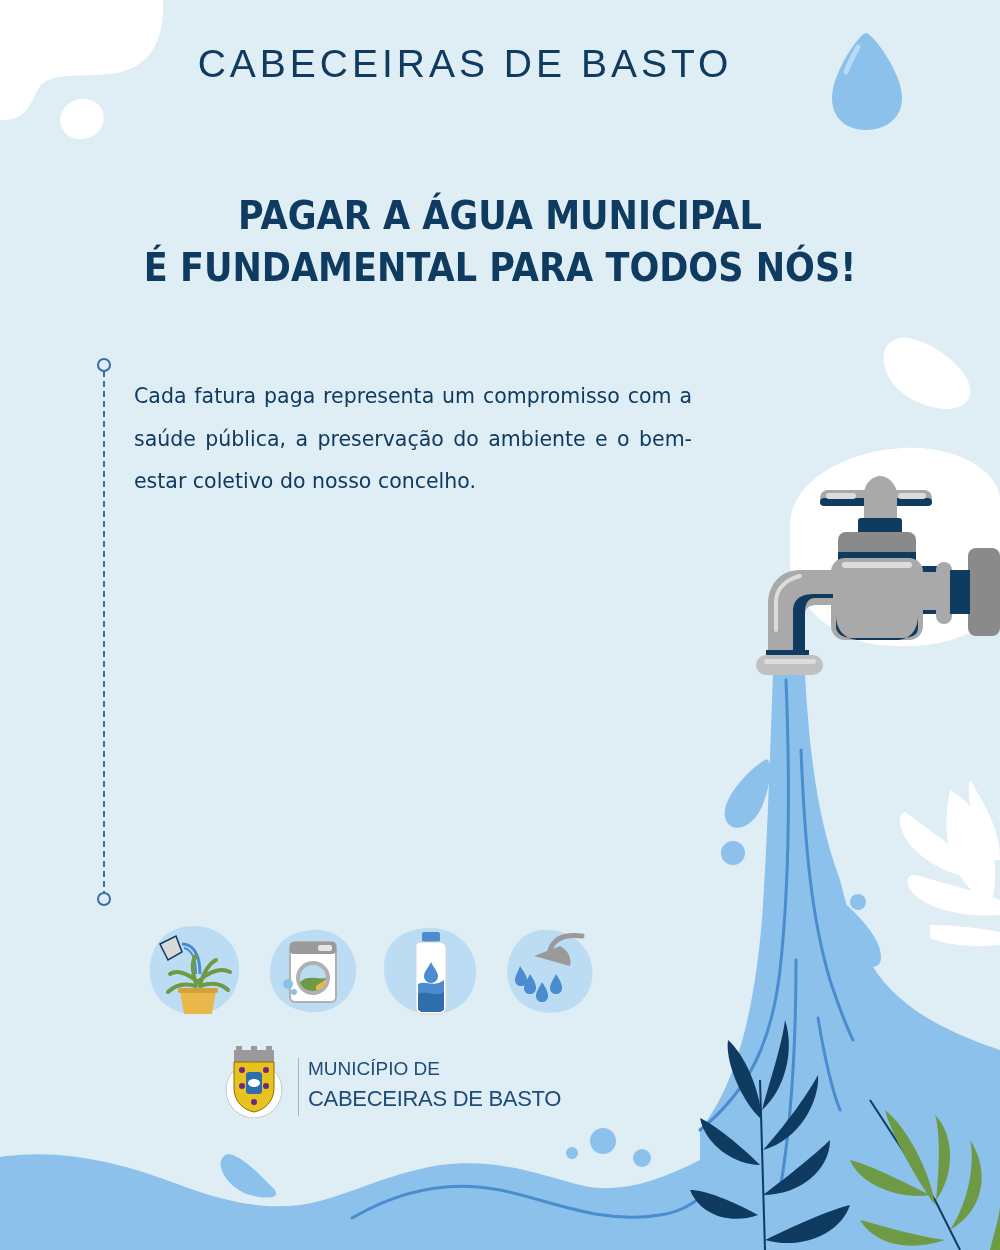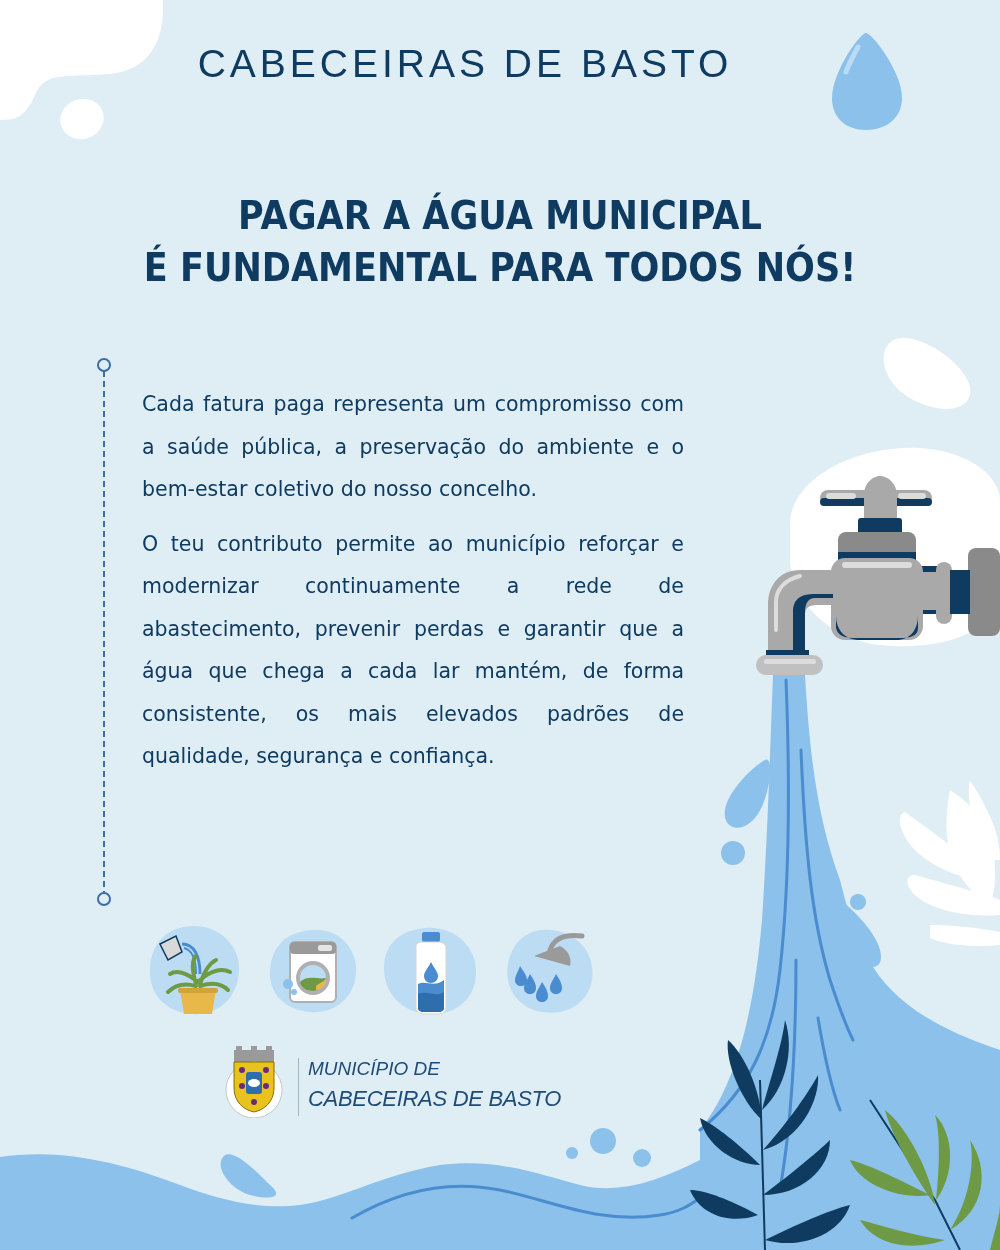--- a/index.html
+++ b/index.html
@@ -3,25 +3,25 @@
 <meta charset="utf-8">
 <style>
   html, body { margin:0; padding:0; }
   body { width:1000px; height:1250px; position:relative; overflow:hidden; background:#dfedf4; font-family:"DejaVu Sans", sans-serif; }
   .abs { position:absolute; }
   .bg-svg { position:absolute; left:0; top:0; width:1000px; height:1250px; }
   .org-title { position:absolute; left:0; width:930px; top:42px; text-align:center; font-family:"Liberation Sans", sans-serif; font-size:39px; letter-spacing:4px; color:#0f3b61; font-weight:400; }
   .headline { position:absolute; left:0; width:1000px; top:190px; text-align:center; font-family:"DejaVu Sans", sans-serif; font-weight:700; color:#0f3b61; font-size:39px; line-height:52px; transform:scaleX(0.9); transform-origin:center; }
   .timeline { position:absolute; left:96px; top:357px; width:16px; height:550px; }
   .body-text { position:absolute; left:130px; top:371px; width:566px; font-family:"DejaVu Sans", sans-serif; font-size:20.5px; line-height:42.5px; color:#0f3b61; text-align:justify; }
-  .body-text p { margin:12px; }
+  .body-text p { margin:4px; }
   .body-text .gap { height:28px; }
   .icons { position:absolute; left:146px; top:922px; width:460px; height:100px; }
   .icon-blob { position:absolute; top:0; width:96px; height:96px; }
-  .logo { position:absolute; left:222px; top:1046px; width:360px; height:76px;font-style:italic; }
+  .logo { position:absolute; left:222px; top:1046px; width:360px; height:76px; }
   .logo-divider { position:absolute; left:76px; top:12px; width:1px; height:58px; background:#9fb4c4; }
   .logo-line1 { position:absolute; left:86px; top:12px; font-family:"Liberation Sans", sans-serif; font-size:19px; color:#1e4b78; }
   .logo-line2 { position:absolute; left:86px; top:40px; font-family:"Liberation Sans", sans-serif; font-size:22px; color:#1e4b78; letter-spacing:-0.3px; }
 </style>
 </head>
 <body>
 
 <svg class="bg-svg" viewBox="0 0 1000 1250" xmlns="http://www.w3.org/2000/svg">
 
   <path d="M0,0 L163,0 C165,40 150,70 110,74 C70,78 45,70 35,95 C25,118 15,120 0,120 Z" fill="#ffffff"></path>
@@ -119,21 +119,20 @@
 </div>
 
 <svg class="timeline" viewBox="0 0 16 550">
   <circle cx="8" cy="8" r="6" fill="none" stroke="#3b6da6" stroke-width="2"></circle>
   <line x1="8" y1="14" x2="8" y2="536" stroke="#3b6da6" stroke-width="2" stroke-dasharray="6 4"></line>
   <circle cx="8" cy="542" r="6" fill="none" stroke="#3b6da6" stroke-width="2"></circle>
 </svg>
 
 <div class="body-text">
   <p>Cada fatura paga representa um compromisso com a saúde pública, a preservação do ambiente e o bem-estar coletivo do nosso concelho.</p>
-  <p>O teu contributo permite ao município reforçar e modernizar continuamente a rede de abastecimento, prevenir perdas e garantir que a água que chega a cada lar mantém, de forma consistente, os mais elevados padrões de qualidade, segurança e confiança.</p>
   <div class="gap"></div>
 </div>
 
 <div class="icons">
 
   <svg class="icon-blob" style="left:0" viewBox="0 0 96 96">
     <path d="M48,4 C75,4 95,25 93,50 C91,78 70,94 45,92 C20,90 2,72 4,45 C6,20 22,4 48,4 Z" fill="#bcdcf3"></path>
     <path d="M14,22 L30,14 L36,30 L22,38 Z" fill="#d9d9d9" stroke="#0f3b61" stroke-width="1.5"></path>
     <path d="M36,22 C48,22 54,34 54,52" stroke="#4a8ccf" stroke-width="3" fill="none"></path>
     <path d="M38,26 C46,28 50,38 50,52" stroke="#4a8ccf" stroke-width="2" fill="none"></path>

